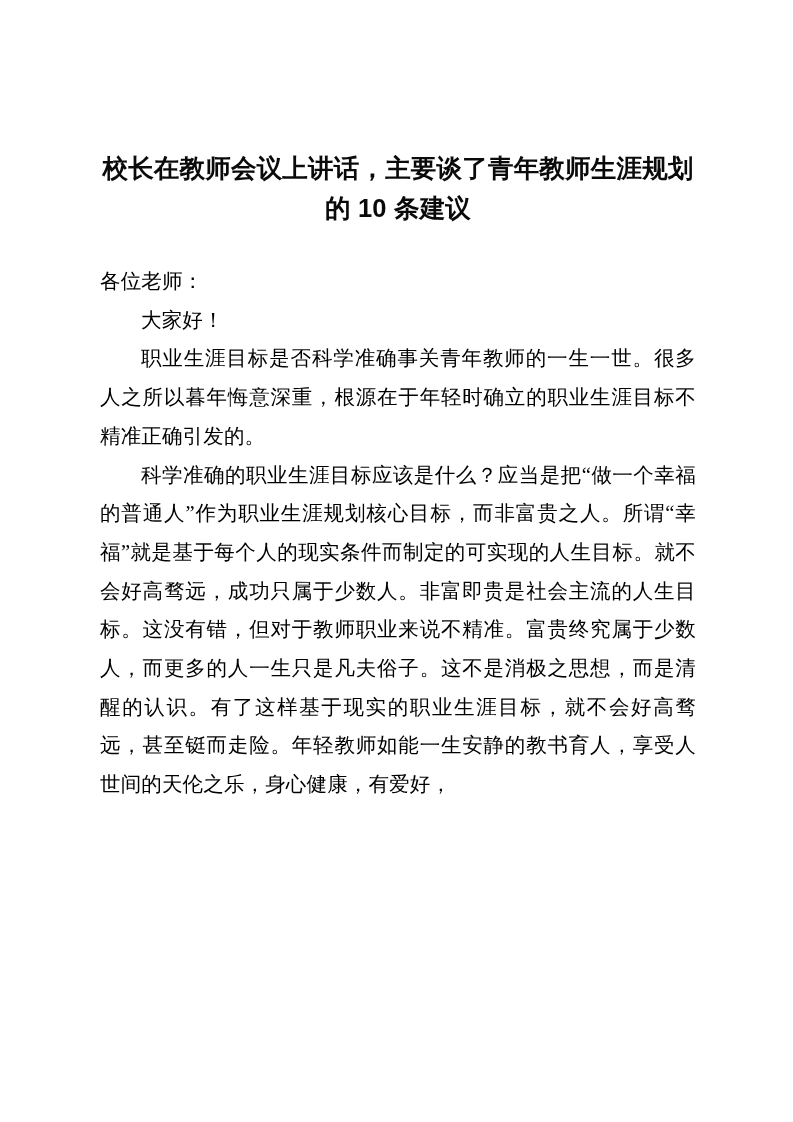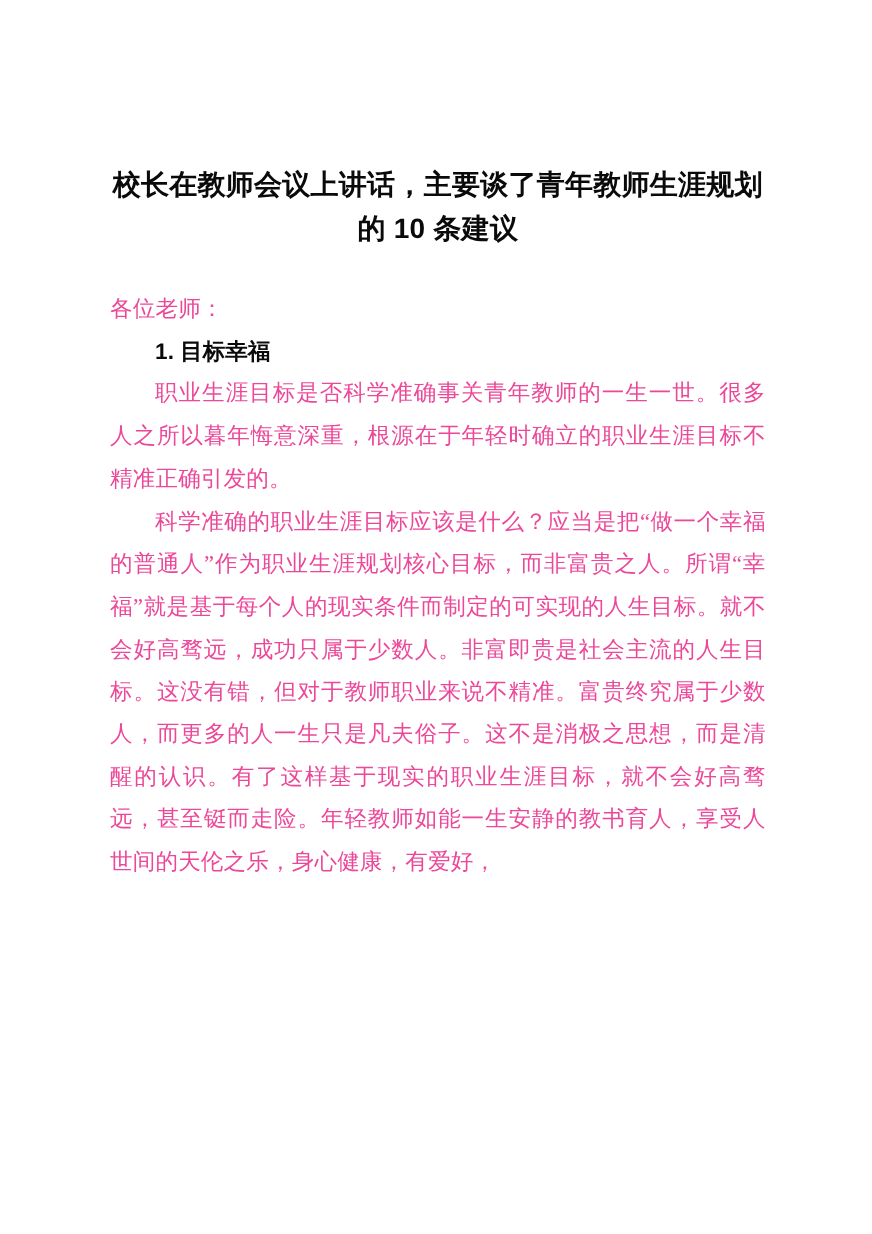--- a/index.html
+++ b/index.html
@@ -50,21 +50,21 @@
   }
 
   p.para {
     margin: 0;
     font-family: "Liberation Serif", "DejaVu Serif", serif;
     font-size: 20.5px;
     line-height: 38.7px;
     text-align: justify;
     text-justify: inter-character;
     text-align-last: left;
-    color: #ec4899;
+    color: #000000;
     letter-spacing: 0.15px;
   }
 
   p.indent {
     text-indent: 41px;
   }
 
   
   p.section-heading {
     margin: 0;
@@ -82,24 +82,24 @@
 
 <div class="page">
   <div class="content">
 
     <h1 class="doc-title">校长在教师会议上讲话，主要谈了青年教师生涯规划的 10 条建议</h1>
 
     <div class="body-block">
 
       <p class="para">各位老师：</p>
 
+      <p class="para indent">大家好！</p>
 
 
 
-      <p class="section-heading">1. 目标幸福</p>
 
       <p class="para indent">职业生涯目标是否科学准确事关青年教师的一生一世。很多人之所以暮年悔意深重，根源在于年轻时确立的职业生涯目标不精准正确引发的。</p>
 
       <p class="para indent">科学准确的职业生涯目标应该是什么？应当是把“做一个幸福的普通人”作为职业生涯规划核心目标，而非富贵之人。所谓“幸福”就是基于每个人的现实条件而制定的可实现的人生目标。就不会好高骛远，成功只属于少数人。非富即贵是社会主流的人生目标。这没有错，但对于教师职业来说不精准。富贵终究属于少数人，而更多的人一生只是凡夫俗子。这不是消极之思想，而是清醒的认识。有了这样基于现实的职业生涯目标，就不会好高骛远，甚至铤而走险。年轻教师如能一生安静的教书育人，享受人世间的天伦之乐，身心健康，有爱好，</p>
 
     </div>
   </div>
 </div>
 
 </body></html>

